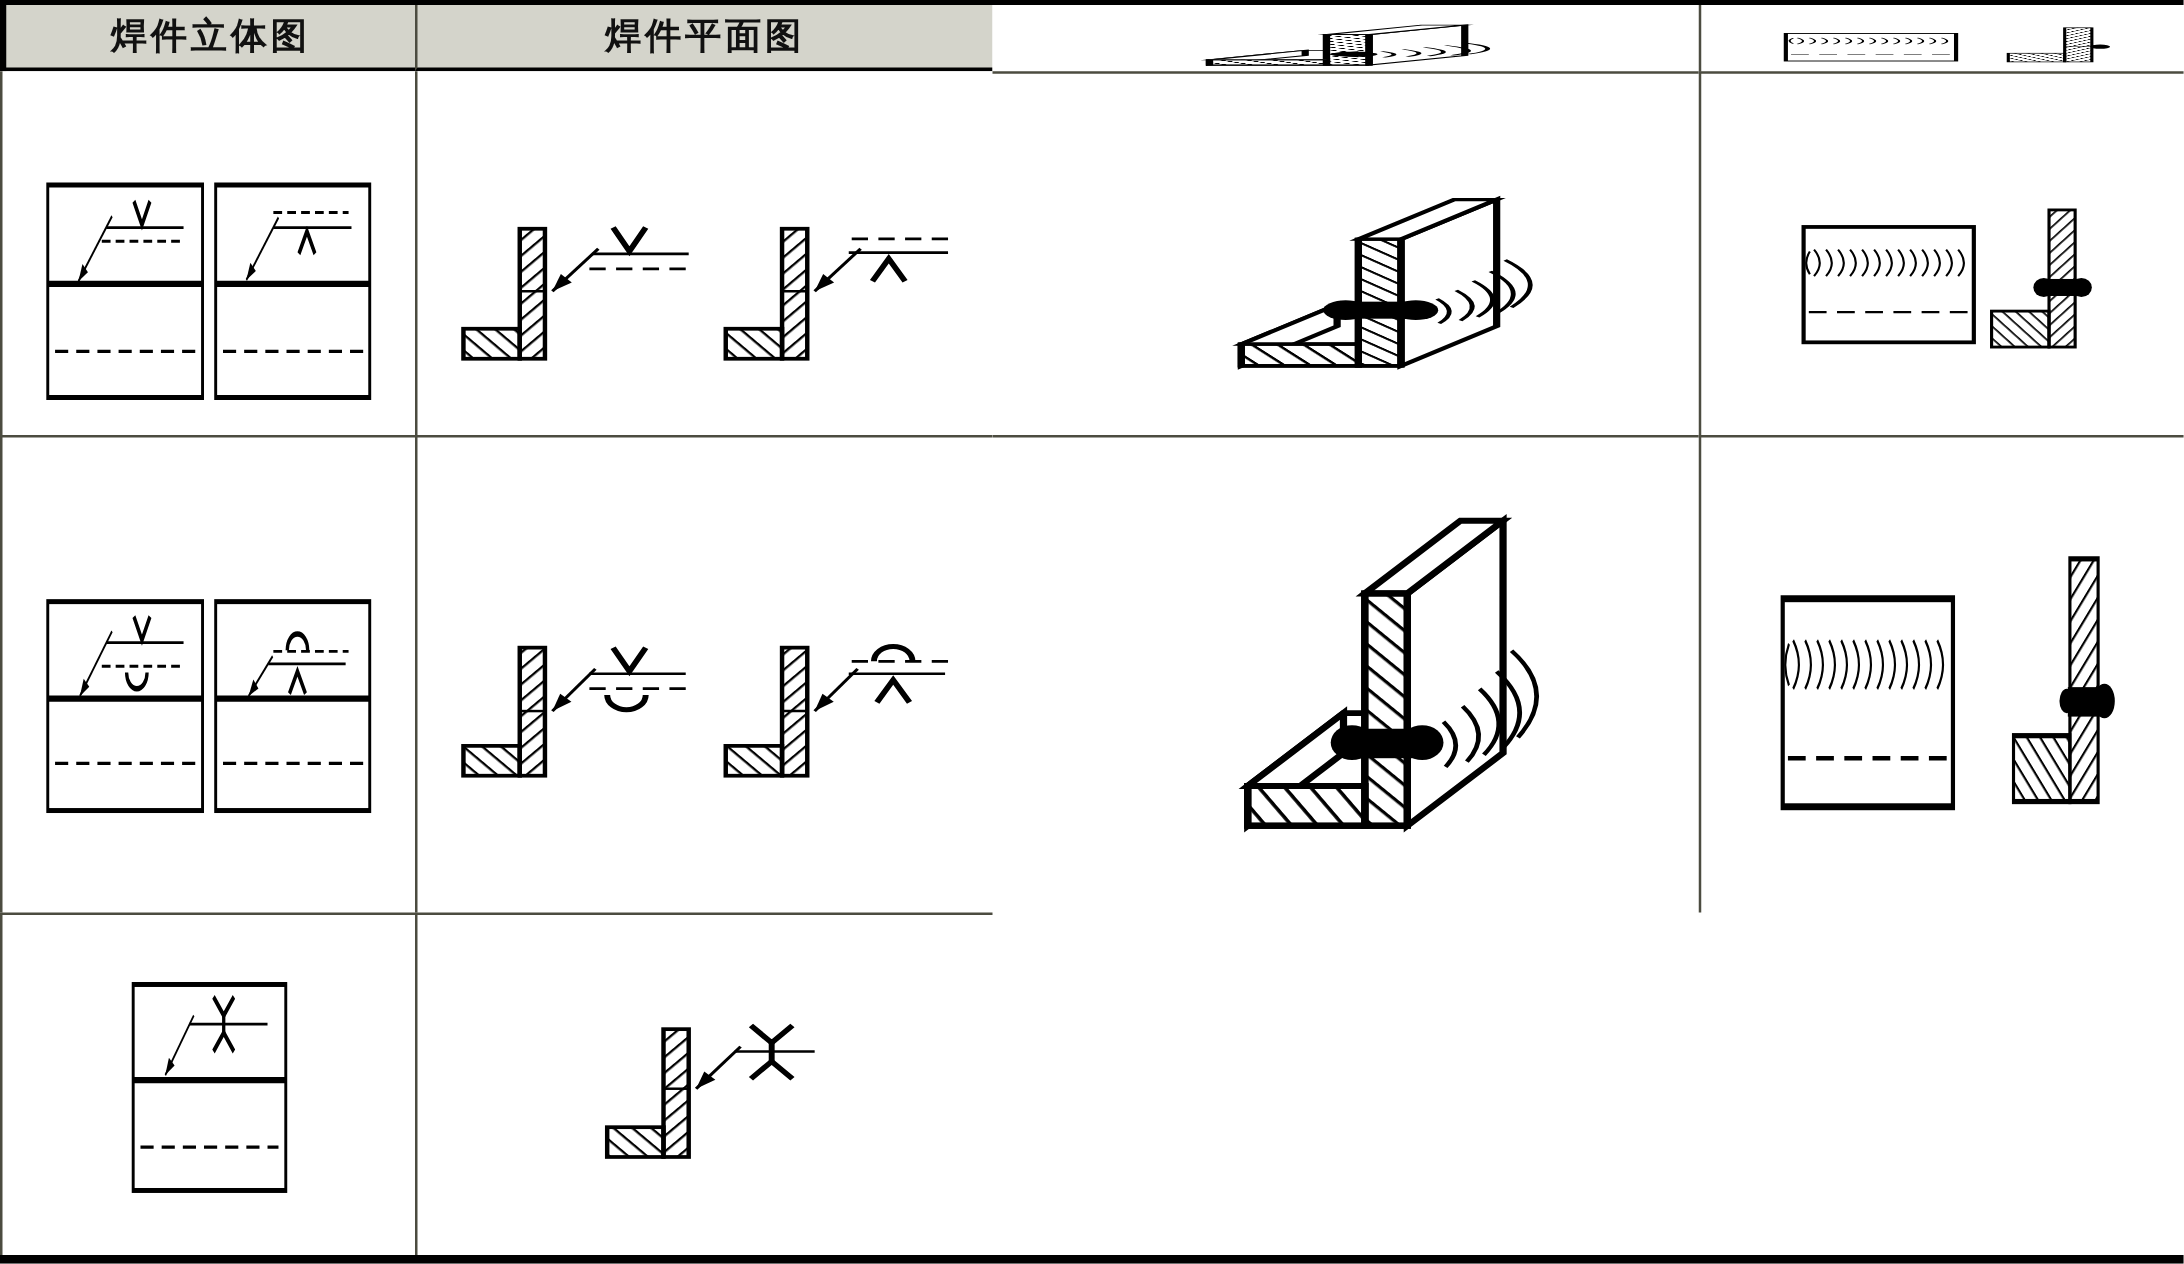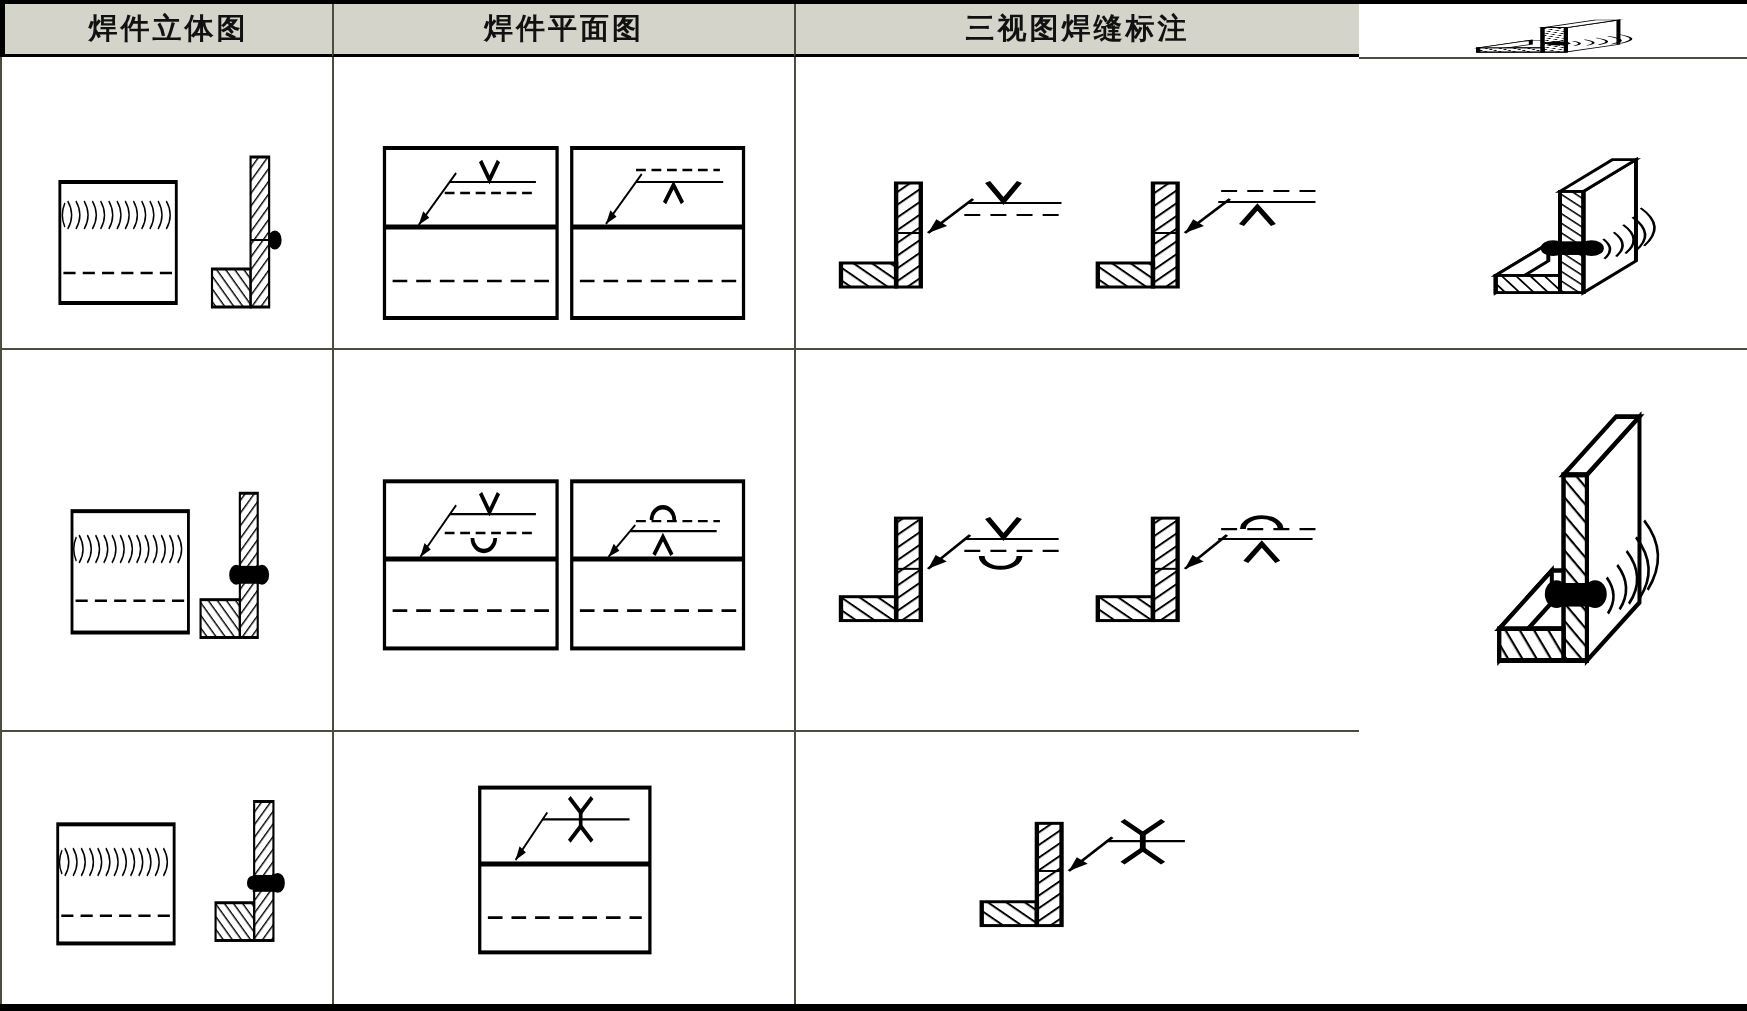--- a/index.html
+++ b/index.html
@@ -46,23 +46,20 @@
 </svg>
 
 <div id="page">
 
   <div class="hcell hfirst">
       <span>焊件立体图</span>
     </div>
   <div class="hcell vline">
       <span>焊件平面图</span>
     </div>
-  <div class="hcell vline">
-      <span>三视图焊缝标注</span>
-    </div>
 
   <div class="cell">
     <svg viewBox="0 0 332 291" preserveAspectRatio="none" aria-label="angle-weldment-3d-weld-one-side">
       <g stroke="#000" stroke-width="3.4" stroke-linejoin="miter">
         <path d="M102,241 L147,199 L202,199 L157,241 Z" fill="#fff"></path>
         <path d="M102,241 L102,264 L147,222 L147,199 Z" fill="#fff"></path>
         <path d="M177,130 L222,88 L222,222 L177,264 Z" fill="#fff"></path>
         <path d="M157,130 L202,88 L222,88 L177,130 Z" fill="#fff"></path>
         <path d="M157,130 L177,130 L177,264 L157,264 Z" fill="#fff"></path>
         <path d="M157,130 L177,130 L177,264 L157,264 Z" fill="url(#hDn)"></path>

